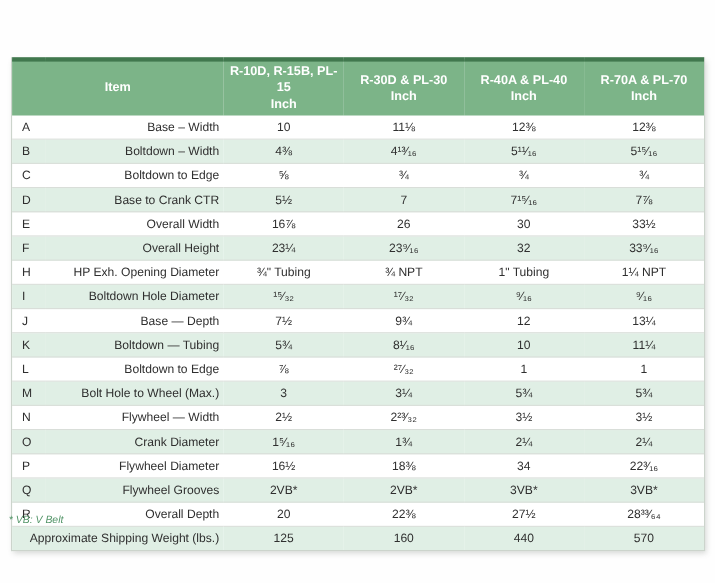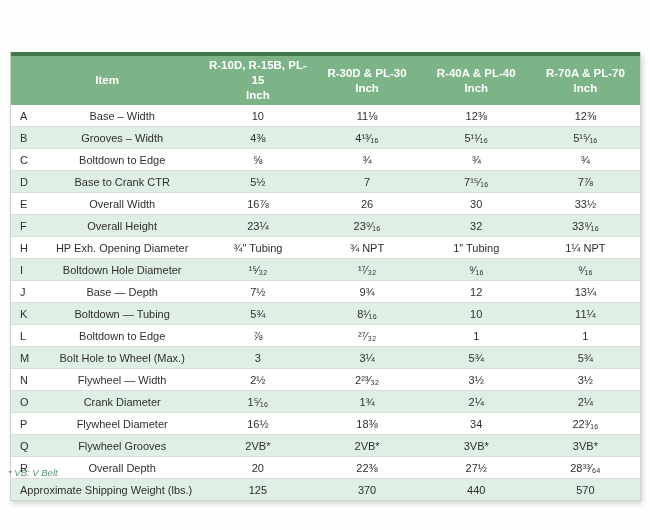--- a/index.html
+++ b/index.html
@@ -54,21 +54,21 @@
     border-top: 1px solid #d9ded9;
     vertical-align: middle;
   }
   tbody tr:first-child td { border-top: none; }
   tbody tr.alt td { background: #e0efe5; }
   td.letter-cell {
     padding-left: 9px;
     width: 30px;
     color: #2f2f2f;
   }
-  td.item-cell { text-align: center; }
+  td.item-cell { text-align: right; }
   td.item-cell.span { padding-left: 2px; }
   td.value-cell { text-align: center; }
   .footnote {
     position: absolute;
     left: 8px;
     top: 467px;
     font-size: 9.5px;
     font-style: italic;
     color: #55966a;
   }
@@ -115,21 +115,21 @@
           <tr>
             <td class="letter-cell">A</td>
             <td class="item-cell">Base – Width</td>
             <td class="value-cell">10</td>
             <td class="value-cell">11⅛</td>
             <td class="value-cell">12⅜</td>
             <td class="value-cell">12⅜</td>
           </tr>
           <tr class="alt">
             <td class="letter-cell">B</td>
-            <td class="item-cell">Grooves – Width</td>
+            <td class="item-cell">Boltdown – Width</td>
             <td class="value-cell">4⅜</td>
             <td class="value-cell">4¹³⁄₁₆</td>
             <td class="value-cell">5¹¹⁄₁₆</td>
             <td class="value-cell">5¹⁵⁄₁₆</td>
           </tr>
           <tr>
             <td class="letter-cell">C</td>
             <td class="item-cell">Boltdown to Edge</td>
             <td class="value-cell">⅝</td>
             <td class="value-cell">¾</td>
@@ -244,21 +244,21 @@
             <td class="letter-cell">R</td>
             <td class="item-cell">Overall Depth</td>
             <td class="value-cell">20</td>
             <td class="value-cell">22⅜</td>
             <td class="value-cell">27½</td>
             <td class="value-cell">28³³⁄₆₄</td>
           </tr>
           <tr class="alt">
             <td colspan="2" class="item-cell span">Approximate Shipping Weight (lbs.)</td>
             <td class="value-cell">125</td>
-            <td class="value-cell">370</td>
+            <td class="value-cell">160</td>
             <td class="value-cell">440</td>
             <td class="value-cell">570</td>
           </tr>
         </tbody>
     </table>
   </div>
 
   <div class="footnote">* VB: V Belt</div>
 
 </div>

